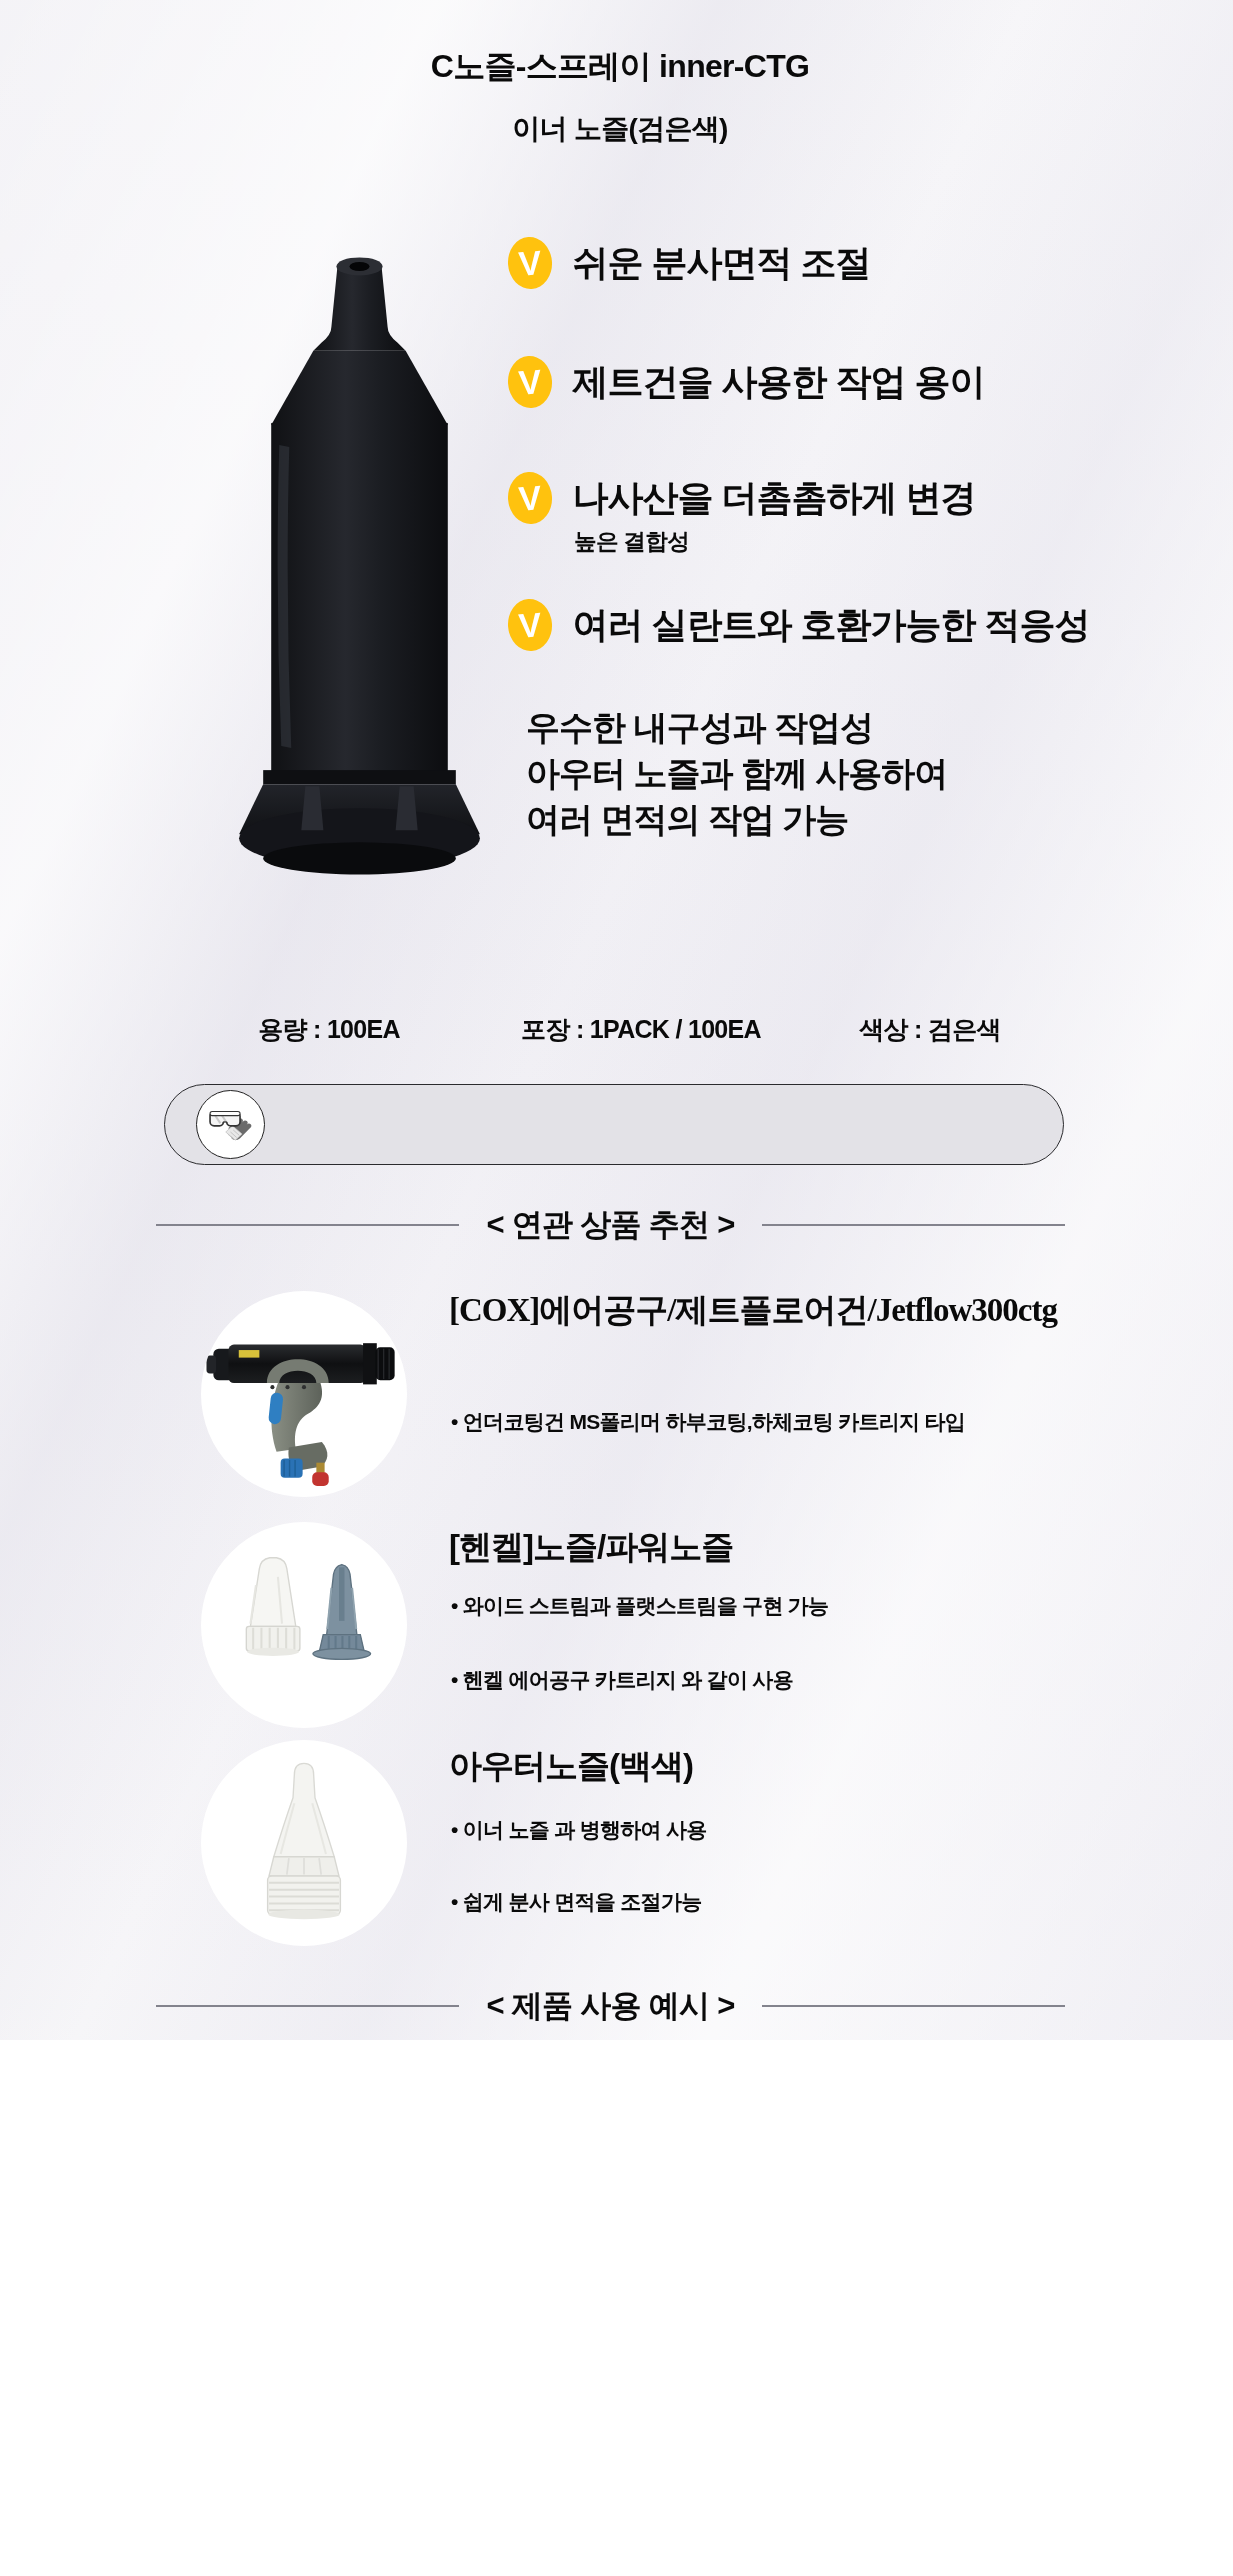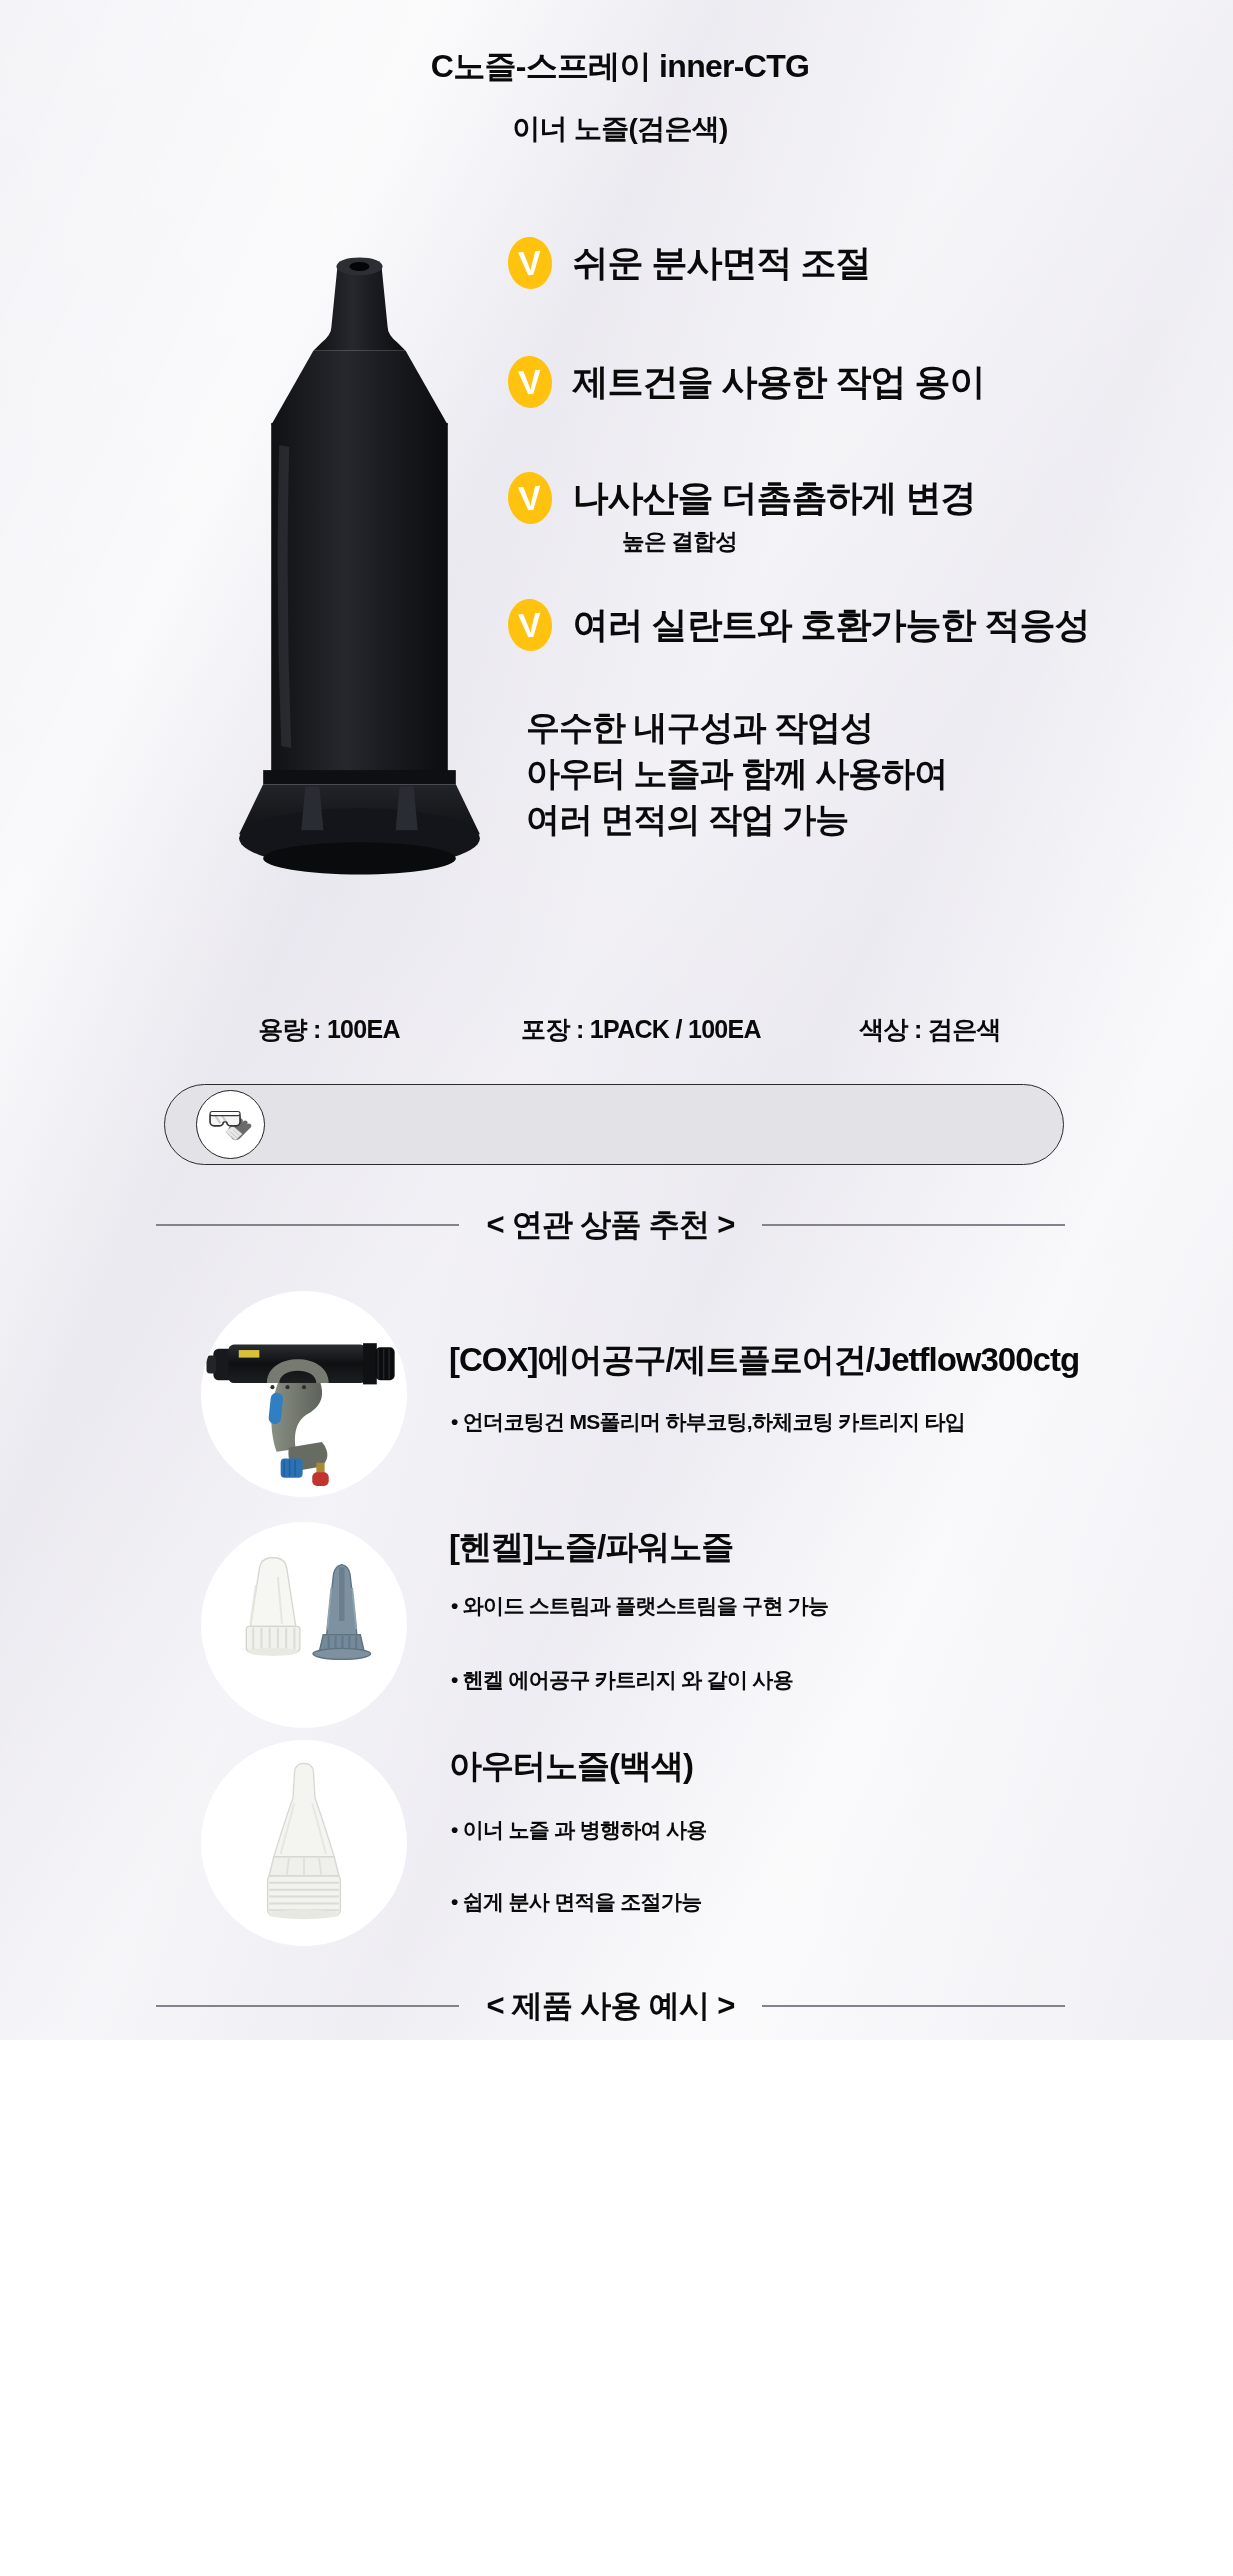--- a/index.html
+++ b/index.html
@@ -88,21 +88,21 @@
     <span class="lbl">쉬운 분사면적 조절</span>
   </div>
   <div class="abs feat" style="left:508px;top:356px;">
     <span class="chk">V</span>
     <span class="lbl">제트건을 사용한 작업 용이</span>
   </div>
   <div class="abs feat" style="left:508px;top:472px;">
     <span class="chk">V</span>
     <span class="lbl">나사산을 더촘촘하게 변경</span>
   </div>
-  <div class="abs sub" style="left:574px;top:526px;margin-left:48px;">높은 결합성</div>
+  <div class="abs sub" style="left:574px;top:526px;">높은 결합성</div>
   <div class="abs feat" style="left:508px;top:599px;">
     <span class="chk">V</span>
     <span class="lbl">여러 실란트와 호환가능한 적응성</span>
   </div>
 
   <div class="abs desc" style="left:526px;top:704px;">
     <div>우수한 내구성과 작업성</div>
     <div>아우터 노즐과 함께 사용하여</div>
     <div>여러 면적의 작업 가능</div>
   </div>
@@ -161,21 +161,21 @@
         <circle cx="150" cy="140" r="3" fill="#2e3030"></circle>
       <rect x="100" y="148" width="18" height="46" rx="9" fill="#2f7fc2" transform="rotate(6 109 171)"></rect>
       <path d="M128,228 l48,-8 c12,14 10,28 -2,36 l-36,6 c-10,-10 -12,-22 -10,-34 z" fill="#676c63"></path>
       <rect x="116" y="244" width="32" height="28" rx="6" fill="#2a72b5"></rect>
       <path d="M121,246 v24 M129,246 v24 M137,246 v24" stroke="#1d5econtent" stroke-width="0"></path>
       <path d="M121,246 v24 M129,246 v24 M137,246 v24" stroke="#1d5e96" stroke-width="2"></path>
       <rect x="168" y="250" width="12" height="16" fill="#ab8a33"></rect>
       <rect x="162" y="264" width="24" height="20" rx="7" fill="#c23430"></rect>
     </svg>
   </div>
-  <div class="abs rp-title" style="left:449px;top:1338px;">[COX]에어공구/제트플로어건/Jetflow300ctg</div>
+  <div class="abs rp-title" style="left:449px;top:1288px;font-family:Liberation Serif, serif;">[COX]에어공구/제트플로어건/Jetflow300ctg</div>
   <div class="abs rp-bullet" style="left:451px;top:1408px;">• 언더코팅건 MS폴리머 하부코팅,하체코팅 카트리지 타입</div>
 
   <div class="abs thumb" style="left:201px;top:1522px;">
     <svg width="206" height="206" viewBox="0 0 300 300">
       <g>
         <path d="M100,52 q-13,2 -15,16 l-13,84 h66 l-13,-84 q-2,-14 -15,-16 z" fill="#f6f6f3" stroke="#d7d7d2" stroke-width="2"></path>
         <path d="M80,92 l-8,56 M112,80 l6,68" stroke="#e6e6e1" stroke-width="3"></path>
         <rect x="66" y="152" width="78" height="36" rx="4" fill="#f1f1ed" stroke="#d5d5d0" stroke-width="2"></rect>
         <path d="M76,154 v32 M88,154 v32 M100,154 v32 M112,154 v32 M124,154 v32 M136,154 v32" stroke="#ddddd7" stroke-width="3"></path>
         <ellipse cx="105" cy="189" rx="38" ry="6" fill="#e9e9e4"></ellipse>

